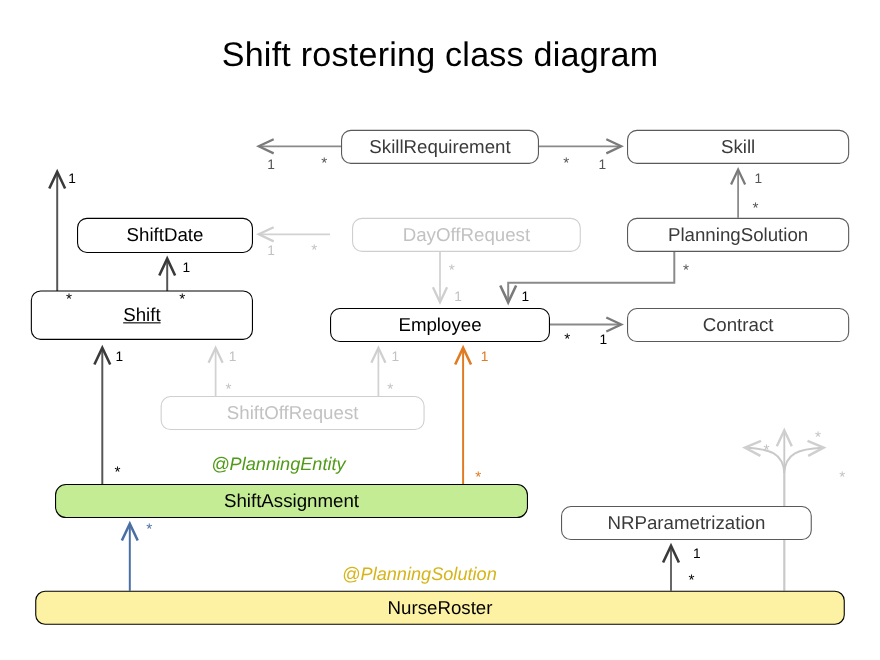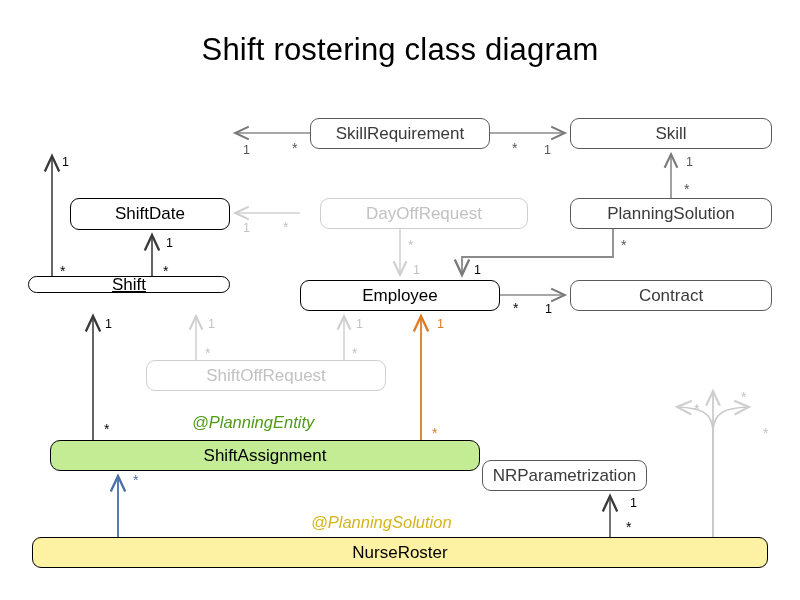--- a/index.html
+++ b/index.html
@@ -151,28 +151,28 @@
     <path d="M713,430 C714,412 726,408 748,407" fill="none" stroke="#c9c9c9" stroke-width="1.7" marker-end="url(#arrGhost)"></path>
   </svg>
 
   <div class="node grey" style="left:310px; top:118px; width:180px; height:31px;">SkillRequirement</div>
   <div class="node grey" style="left:570px; top:118px; width:202px; height:31px;">Skill</div>
 
   <div class="node" style="left:70px;  top:198px; width:160px; height:32px;">ShiftDate</div>
   <div class="node ghost" style="left:300px; top:198px; width:208px; height:31px;margin-left:20px;">DayOffRequest</div>
   <div class="node grey" style="left:570px; top:198px; width:202px; height:31px;">PlanningSolution</div>
 
-  <div class="node" style="left:28px;  top:276px; width:202px; height:17px;text-decoration:underline;">Shift</div>
+  <div class="node" style="left:28px;  top:264px; width:202px; height:45px;text-decoration:underline;">Shift</div>
   <div class="node" style="left:300px; top:280px; width:200px; height:31px;">Employee</div>
   <div class="node grey" style="left:570px; top:280px; width:202px; height:31px;">Contract</div>
 
   <div class="node ghost" style="left:146px; top:360px; width:240px; height:31px;">ShiftOffRequest</div>
 
   <div class="node entity" style="left:50px;  top:440px; width:430px; height:31px;border-radius:10px;">ShiftAssignment</div>
-  <div class="node grey" style="left:482px; top:460px; width:165px; height:31px;">NRParametrization</div>
+  <div class="node grey" style="left:510px; top:460px; width:228px; height:31px;">NRParametrization</div>
   <div class="node solution" style="left:32px;  top:537px; width:736px; height:31px;">NurseRoster</div>
 
   <div class="anno green" style="left:192px; top:414px;">@PlanningEntity</div>
   <div class="anno gold" style="left:311px; top:514px;">@PlanningSolution</div>
 
   <div class="mult grey" style="left:243px; top:144px;">1</div>
   <div class="mult grey star" style="left:292px; top:141px;">*</div>
   <div class="mult grey star" style="left:512px; top:141px;">*</div>
   <div class="mult grey" style="left:544px; top:144px;">1</div>
 

